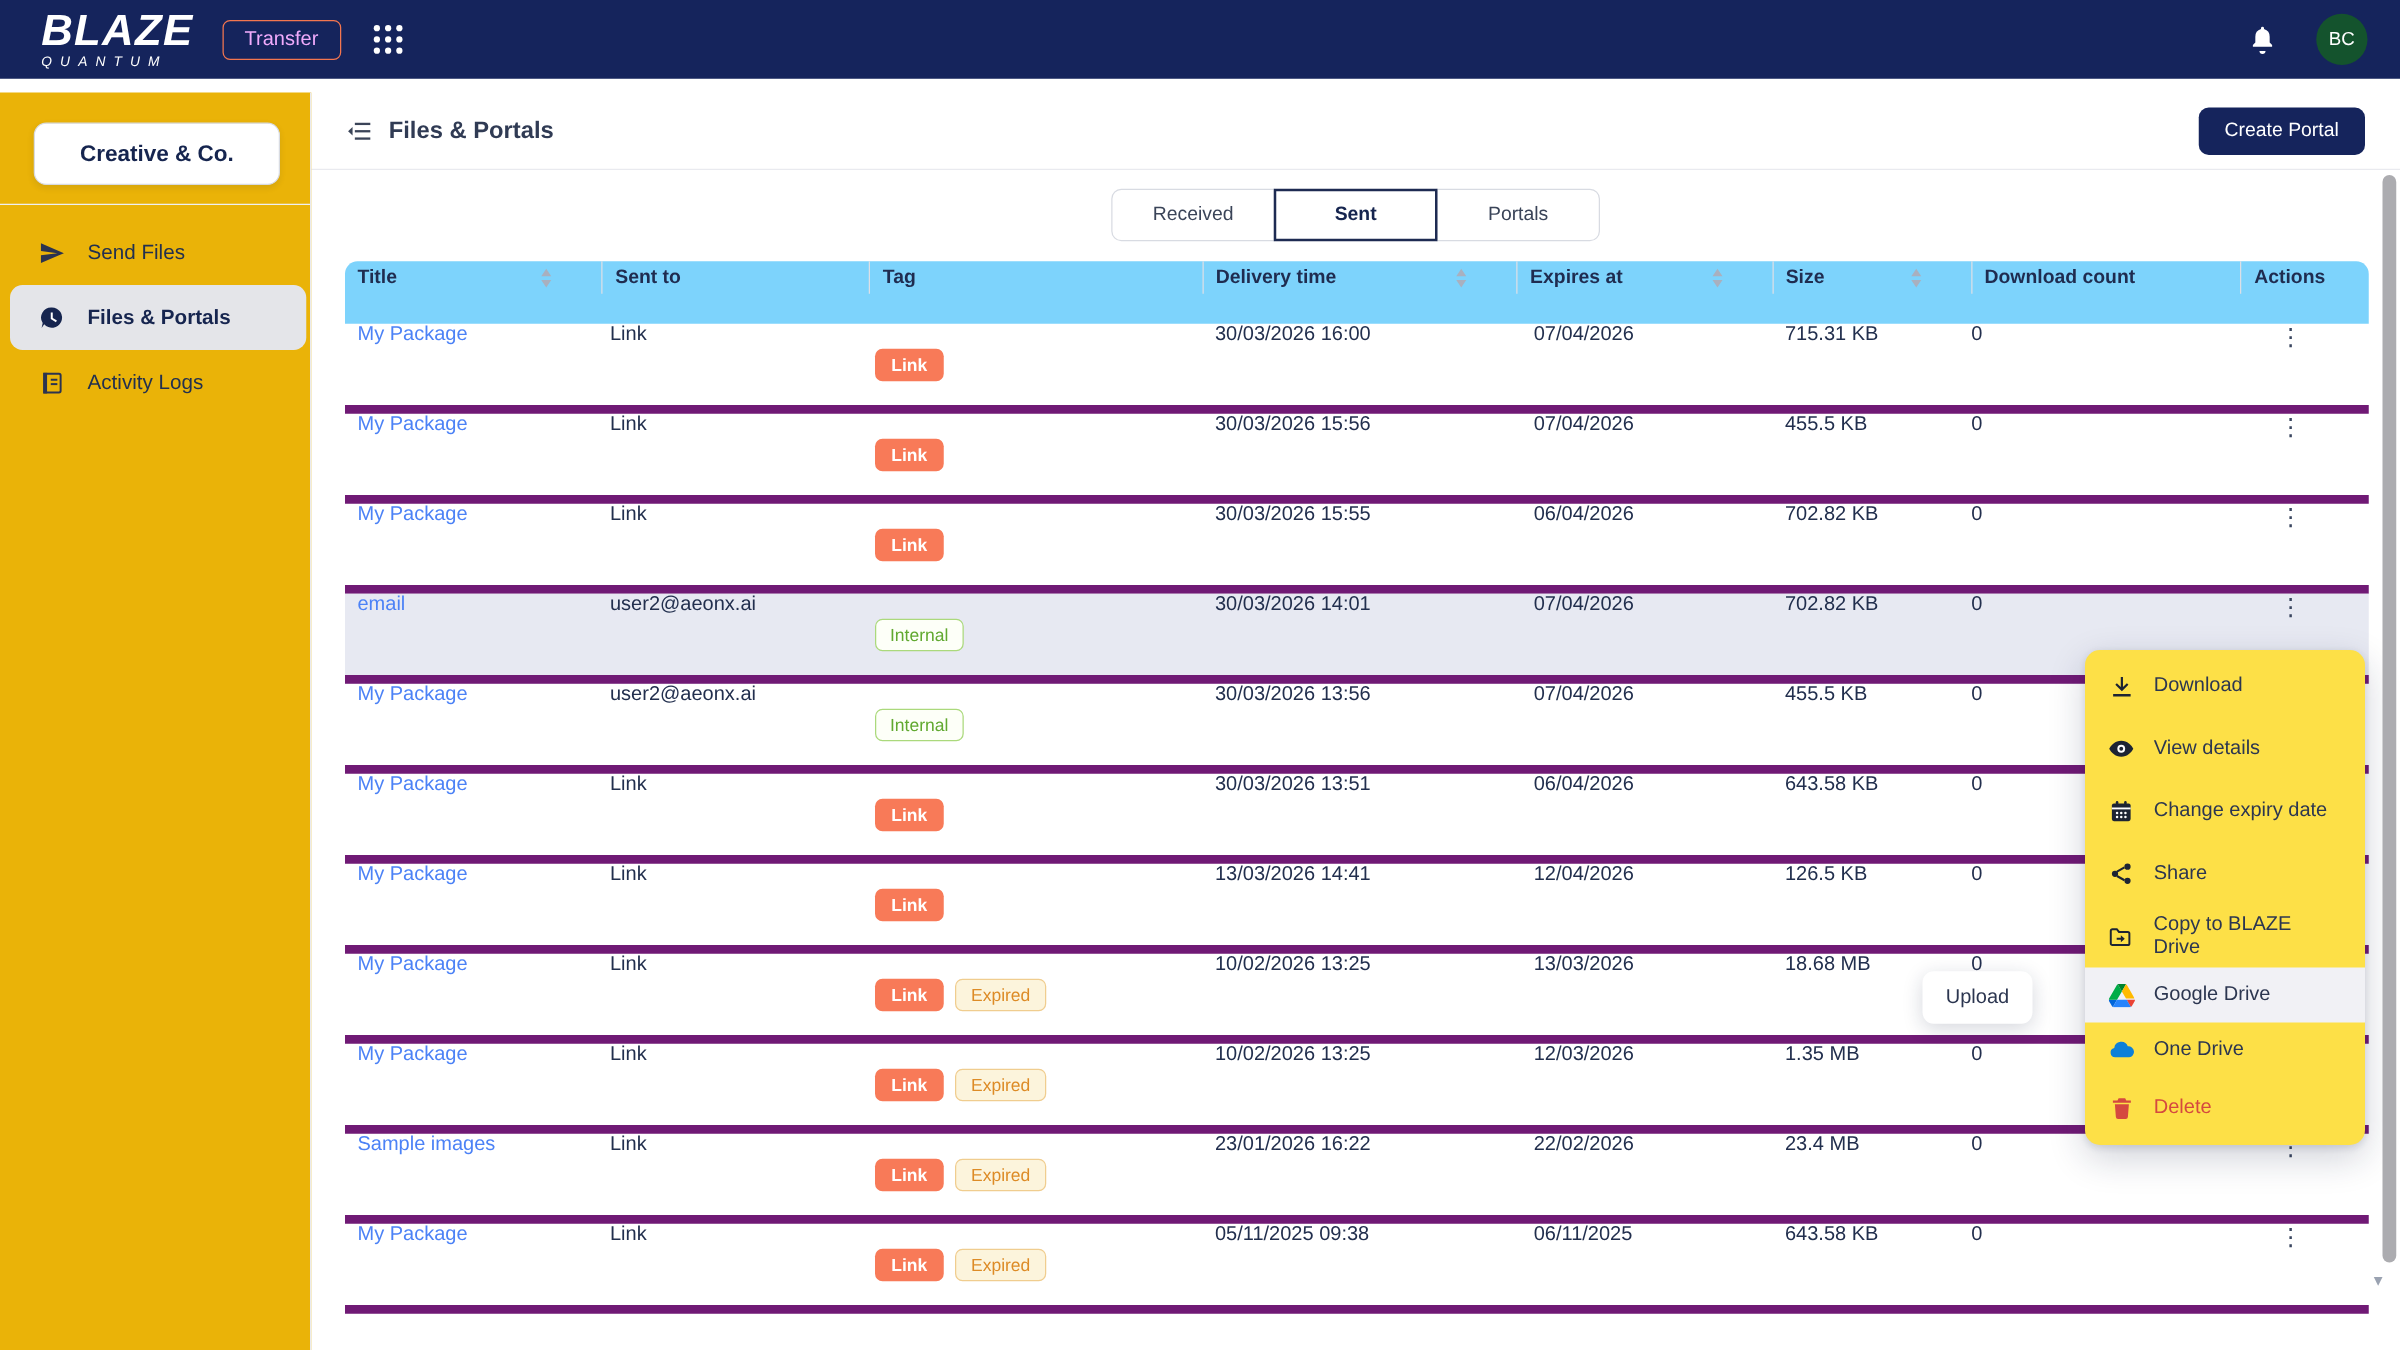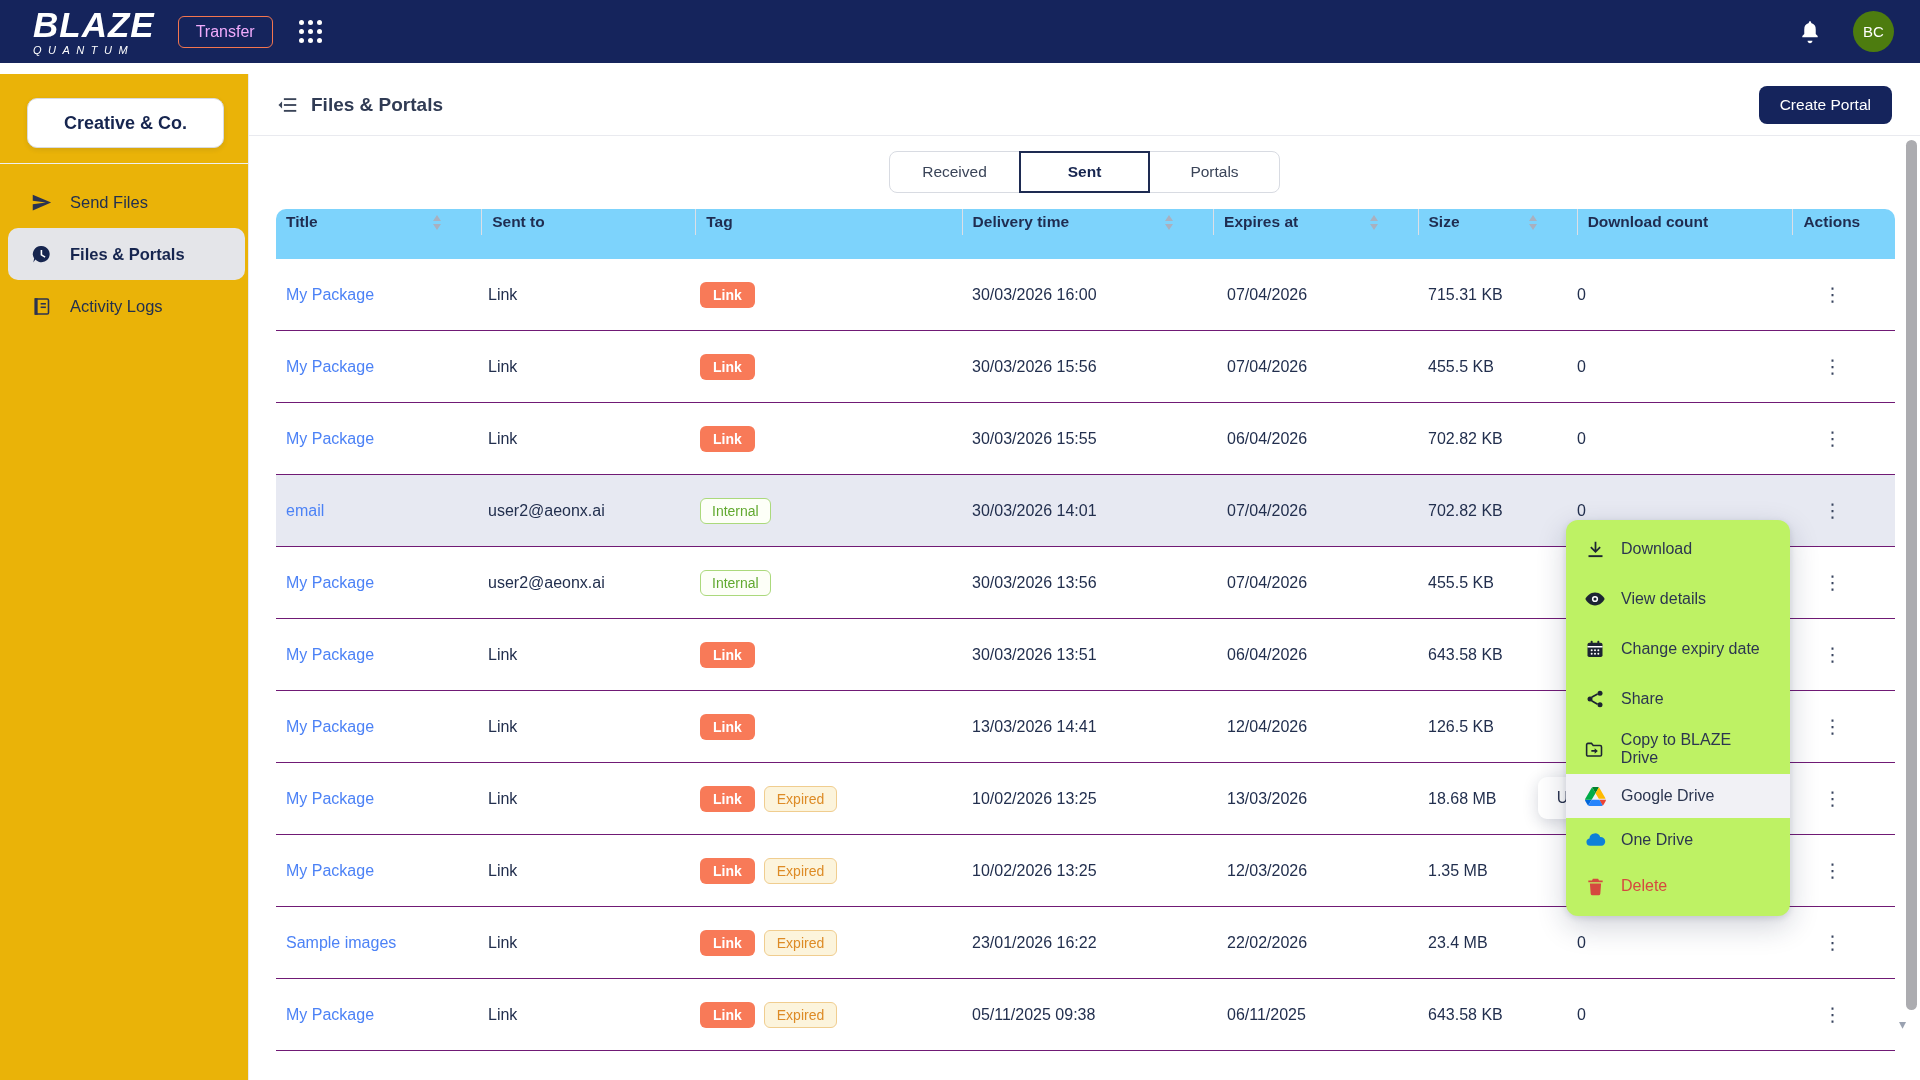--- a/index.html
+++ b/index.html
@@ -12,21 +12,21 @@
   .brand { color: #fff; font-style: italic; line-height: 1; cursor: default; }
   .brand-main { font-size: 35px; font-weight: 800; letter-spacing: 1px; }
   .brand-sub { font-size: 11px; letter-spacing: 6.5px; margin-top: 3px; font-weight: 400; }
   .transfer-btn { margin-left: 23px; background: transparent; border: 1px solid #f4764f; color: #f0abfc;
                   font-size: 16px; padding: 6px 17px; border-radius: 6px; cursor: pointer;
                   font-family: "Liberation Sans", sans-serif; }
   .apps-grid { margin-left: 26px; display: grid; grid-template-columns: repeat(3, 5px); gap: 4px; cursor: pointer; }
   .apps-grid i { width: 5px; height: 5px; background: #fff; border-radius: 50%; }
   .nav-right { margin-left: auto; display: flex; align-items: center; gap: 30px; }
   .bell { display: flex; cursor: pointer; }
-  .avatar { width: 41px; height: 41px; border-radius: 50%; background: #4d7c0f; color: #fff;
+  .avatar { width: 41px; height: 41px; border-radius: 50%; background: #14532d; color: #fff;
             display: flex; align-items: center; justify-content: center; font-size: 15px; cursor: pointer; }
 
   
   .sidebar { position: absolute; left: 0; top: 74px; bottom: 0; width: 249px; background: #eab308;
              border-right: 1px solid #e9eaef; z-index: 5; }
   .org-btn { display: block; margin: 24px 25px 0 27px; width: 197px; height: 50px; background: #fff;
              border: 1px solid #d8dbe2; border-radius: 10px; box-shadow: 0 2px 5px rgba(25,35,70,.10);
              color: #16254f; font-size: 18px; font-weight: 700; cursor: pointer;
              font-family: "Liberation Sans", sans-serif; }
   .side-divider { border-bottom: 1px solid #eef0f3; margin-top: 15px; }
@@ -58,39 +58,39 @@
   .thead { display: flex; height: 50px; background: #7dd3fc; border-radius: 10px 10px 0 0; align-items: flex-start; gap: 26px; }
   .th { display: flex; align-items: center; justify-content: space-between; height: 26px;
         padding: 0 14px 0 10px; color: #1f2c50; font-weight: 700; font-size: 15.5px; }
   .th + .th { border-left: 1px solid #dcdfe6; }
   .sort { display: flex; flex-direction: column; gap: 3px; }
   .sort .up { width: 0; height: 0; border-left: 4.5px solid transparent; border-right: 4.5px solid transparent;
               border-bottom: 6px solid #a9b0bf; }
   .sort .dn { width: 0; height: 0; border-left: 4.5px solid transparent; border-right: 4.5px solid transparent;
               border-top: 6px solid #a9b0bf; }
 
-  .tr { display: flex; align-items: center; height: 72px; border-bottom: 1px solid #701a75; }
+  .tr { display: flex; height: 72px; border-bottom: 7px solid #701a75; }
   .tr.hl { background: #e7e9f2; }
   .td { padding: 0 10px; font-size: 16px; color: #222f4e; }
   .td.tags { display: flex; align-items: center; }
   .tlink { color: #4c82f6; cursor: pointer; text-decoration: none; }
   .dots { background: none; border: none; font-size: 19px; color: #39455f; margin-left: 26px;
           cursor: pointer; padding: 2px 6px; line-height: 1; }
 
   .c0 { width: 202px; } .c1 { width: 212px; } .c2 { width: 272px; } .c3 { width: 255px; }
   .c4 { width: 201px; } .c5 { width: 149px; } .c6 { width: 214px; } .c7 { width: 114px; }
 
   .badge { display: inline-block; border-radius: 6px; font-size: 14px; line-height: 1; white-space: nowrap; }
   .badge-link { background: #f87a58; color: #fff; font-weight: 600; padding: 6px 13px; }
   .badge-internal { background: #fdfff8; border: 1px solid #abd97c; color: #61a930; padding: 5px 11px; }
   .badge-expired { background: #fcf4dc; border: 1px solid #f0cd8f; color: #dd8b26; padding: 5px 12px; }
   .badge + .badge { margin-left: 9px; }
 
   
-  .context-menu { position: absolute; left: 1566px; top: 520px; width: 224px; background: #bef264;
+  .context-menu { position: absolute; left: 1668px; top: 520px; width: 224px; background: #fde047;
                   border-radius: 12px; box-shadow: 0 10px 30px rgba(22,32,64,.20), 0 2px 6px rgba(22,32,64,.12);
                   padding: 4px 0 6px; z-index: 40; }
   .menu-item { display: flex; align-items: center; gap: 15px; height: 50px; padding: 0 18px;
                font-size: 16px; color: #2c3650; cursor: pointer; }
   .menu-item.mi-compact { height: 44px; }
   .menu-item.mi-hl { background: #f1f1f5; }
   .menu-item.mi-danger { height: 48px; color: #d5493f; }
   .mi-icon { width: 22px; display: flex; align-items: center; justify-content: center; }
 
   .upload-tooltip { position: absolute; left: 1538px; top: 777px; width: 88px; height: 42px; background: #fff;

